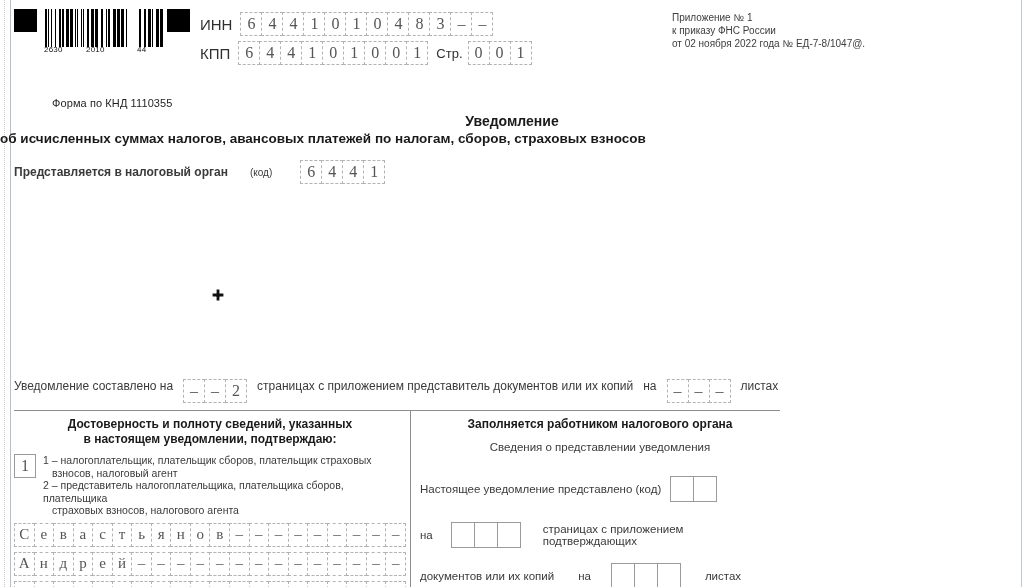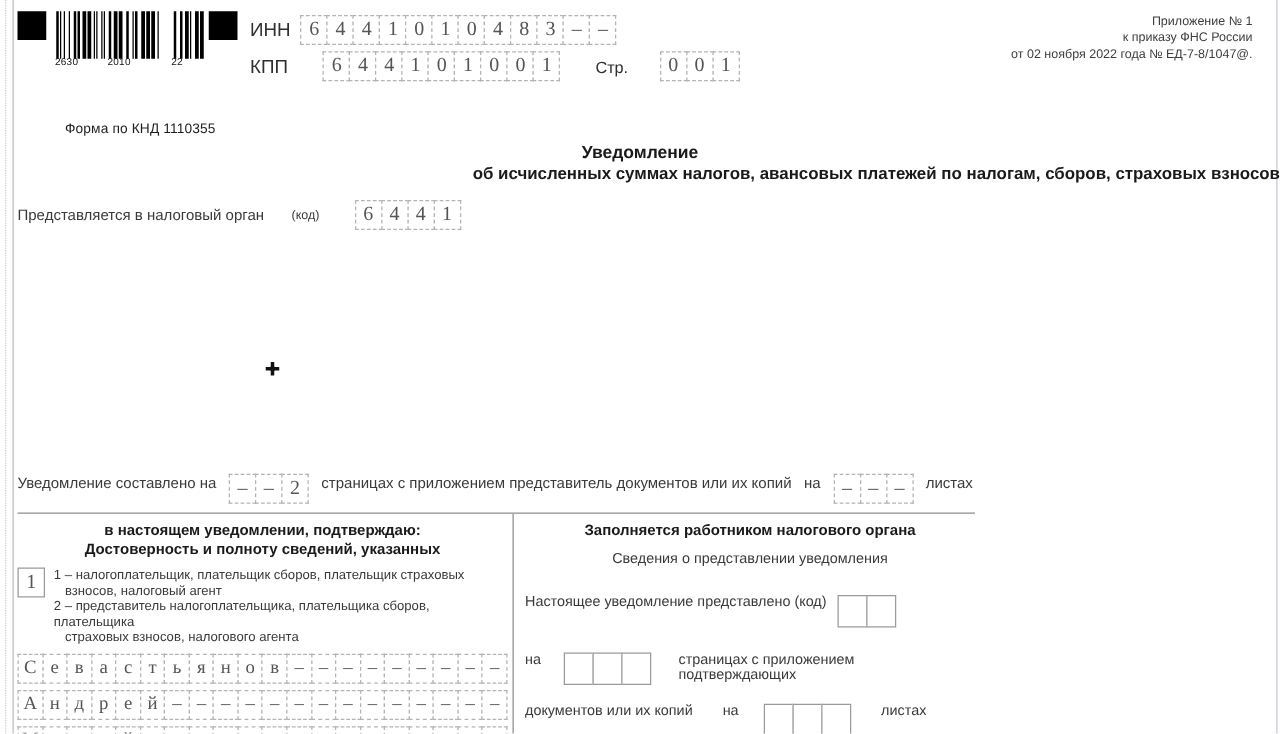--- a/index.html
+++ b/index.html
@@ -118,35 +118,34 @@
     align-items: center;
   }
   .id-row .lbl {
     font-size: 15px;
     color: #2f2f2f;
     font-weight: 400;
     margin-right: 8px;
     font-family: "Liberation Sans", sans-serif;
   }
   #inn-row { left: 200px; top: 12px; }
-  #kpp-row { left: 200px; top: 41px; gap: 20px; }
+  #kpp-row { left: 200px; top: 41px; }
   .str-label {
     font-size: 13px;
     color: #2f2f2f;
     margin: 0 5px 0 8px;
     white-space: nowrap;
   }
 
   
   .appendix-note {
     position: absolute;
     right: 22px;
     top: 11px;
     width: 330px;
-    text-align: right;
     font-size: 10px;
     line-height: 13px;
     color: #3d3d3d;
   }
 
   
   .knd-label {
     position: absolute;
     left: 52px;
     top: 97px;
@@ -161,37 +160,38 @@
     top: 113px;
     text-align: center;
     font-size: 14px;
     font-weight: bold;
     color: #1a1a1a;
   }
   .doc-subtitle {
     position: absolute;
     left: 0; right: 0;
     top: 131px;
-    text-align: right;
+    text-align: left;
     font-size: 13.5px;
     font-weight: bold;
     color: #1a1a1a;
   }
 
   
   .org-row {
     position: absolute;
     left: 14px;
     top: 160px;
     display: flex;
     align-items: center;
   }
   .org-row .t {
     font-size: 12px;
     color: #3a3a3a;
+    font-weight: bold;
   }
   .org-row .code-hint {
     font-size: 10px;
     color: #3a3a3a;
     margin-left: 22px;
     margin-right: 28px;
   }
 
   
   .pages-row {
@@ -296,21 +296,21 @@
     padding-top: 3px;
   }
   .panel-right .subhead {
     text-align: center;
     font-size: 11.5px;
     color: #3a3a3a;
     margin-top: 10px;
   }
   .pr-row {
     display: flex;
-    align-items: flex-start;
+    align-items: center;
     font-size: 11.5px;
     color: #3a3a3a;
     margin-top: 12px;
   }
   .pr-row .cells { }
   .pr-row .cell {
     width: 24px;
     height: 26px;
   }
   .pr-row.code-row { margin-top: 23px; }
@@ -373,21 +373,21 @@
         <i style="left: 94px; width: 2px;"></i>
         <i style="left: 99px; width: 2px;"></i>
         <i style="left: 103px; width: 3px;"></i>
         <i style="left: 107px; width: 1px;"></i>
         <i style="left: 111px; width: 3px;"></i>
         <i style="left: 115px; width: 3px;"></i>
       </div>
     <div class="bc-nums">
       <span class="bc-n1">2630</span>
       <span class="bc-n2">2010</span>
-      <span class="bc-n3">22</span>
+      <span class="bc-n3">44</span>
     </div>
   </div>
 
   <div class="id-row" id="inn-row">
     <span class="lbl">ИНН</span>
     <span class="cells">
         <span class="cell">6</span>
         <span class="cell">4</span>
         <span class="cell">4</span>
         <span class="cell">1</span>
@@ -460,22 +460,22 @@
         <span class="cell">–</span>
       </span>
     <span class="txt">листах</span>
   </div>
 
   <div class="hr-main"></div>
   <div class="vr-main"></div>
 
   <div class="panel-left">
     <div class="head">
+      <div>Достоверность и полноту сведений, указанных</div>
       <div>в настоящем уведомлении, подтверждаю:</div>
-      <div>Достоверность и полноту сведений, указанных</div>
     </div>
 
     <div class="confirm-block">
       <div class="confirm-code">1</div>
       <div class="confirm-text">
         <div class="ln1">1 – налогоплательщик, плательщик сборов, плательщик страховых</div>
         <div class="ln2">взносов, налоговый агент</div>
         <div class="ln3">2 – представитель налогоплательщика, плательщика сборов, плательщика</div>
         <div class="ln4">страховых взносов, налогового агента</div>
       </div>

